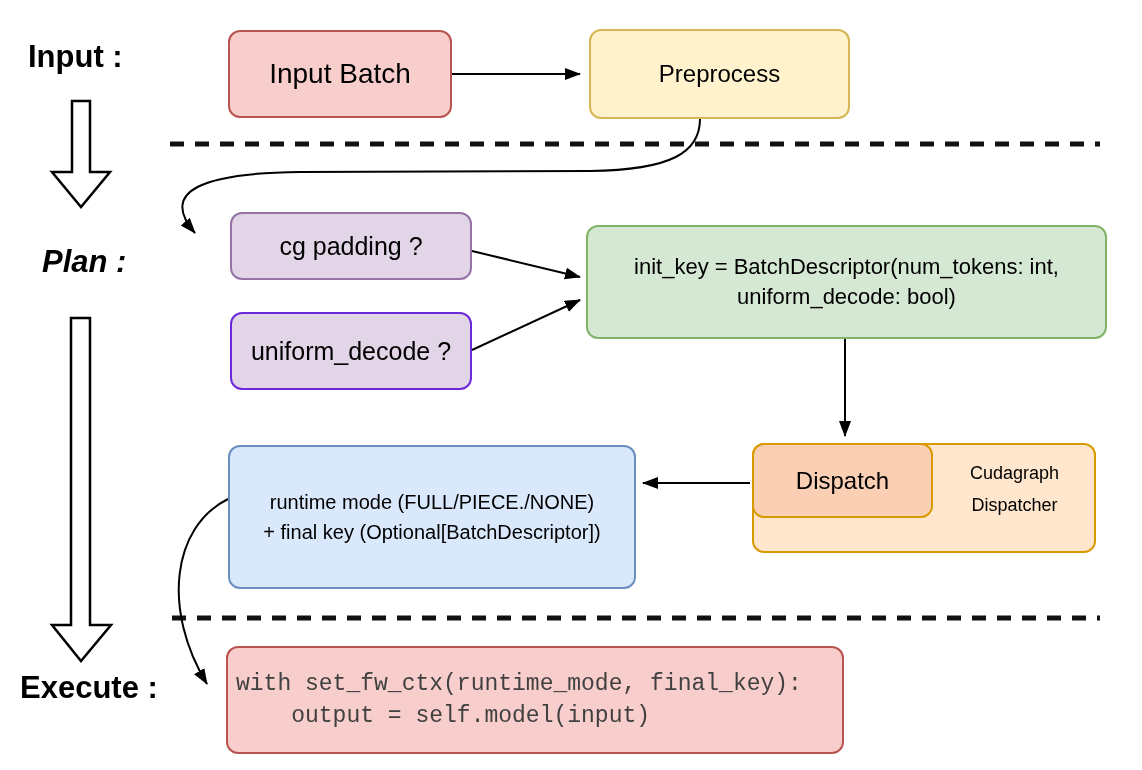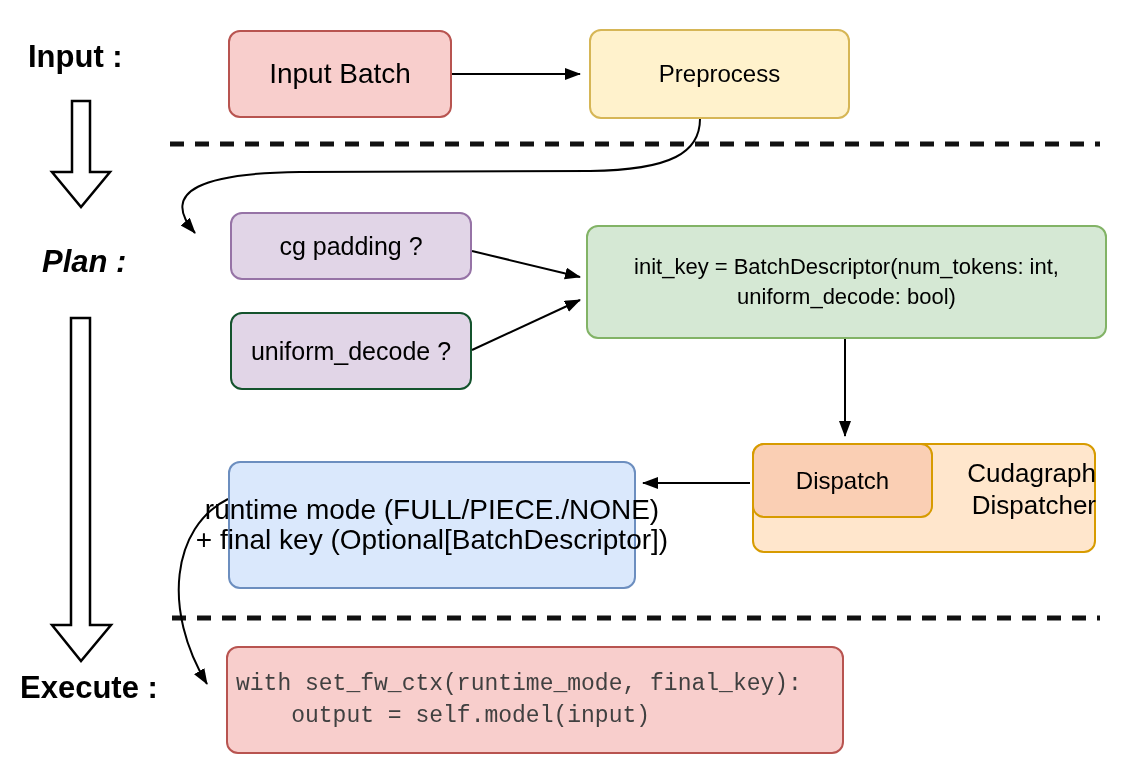--- a/index.html
+++ b/index.html
@@ -24,34 +24,34 @@
   }
   .col { flex-direction:column; }
 
   #input-batch     { left:228px; top:30px;  width:224px; height:88px;
                      background:#F8CECC; border:2px solid #B85450; font-size:28px; }
   #preprocess      { left:589px; top:29px;  width:261px; height:90px;
                      background:#FFF2CC; border:2px solid #D6B656; font-size:24px; }
   #cg-padding      { left:230px; top:212px; width:242px; height:68px;
                      background:#E1D5E7; border:2px solid #9673A6; font-size:25px; }
   #uniform-decode  { left:230px; top:312px; width:242px; height:78px;
-                     background:#E1D5E7; border:2px solid #14532d; font-size:25px; }
+                     background:#E1D5E7; border:2px solid #6d28d9; font-size:25px; }
   #init-key        { left:586px; top:225px; width:521px; height:114px;
                      background:#D5E8D4; border:2px solid #82B366;
                      font-size:22px; line-height:30px; }
-  #runtime-mode    { left:228px; top:461px; width:408px; height:128px;
+  #runtime-mode    { left:228px; top:445px; width:408px; height:144px;
                      background:#DAE8FC; border:2px solid #6C8EBF;
-                     font-size:28px; line-height:30px; }
+                     font-size:20px; line-height:30px; }
   #dispatcher-outer{ left:752px; top:443px; width:344px; height:110px;
                      background:#FFE6CC; border:2px solid #D79B00; }
   #dispatch-inner  { left:752px; top:443px; width:181px; height:75px;
                      background:#FACFB4; border:2px solid #D79B00; font-size:24px;
                      border-radius:12px; }
   #dispatcher-label{ left:933px; top:443px; width:163px; height:92px;
-                     font-size:26px; line-height:32px; border:none; background:transparent;align-items:flex-end; }
+                     font-size:18px; line-height:32px; border:none; background:transparent; }
   #execute-code    { left:226px; top:646px; width:618px; height:108px;
                      background:#F8CECC; border:2px solid #B85450;
                      font-family:Liberation Mono, monospace; font-size:23px;
                      line-height:32px; color:#404040;
                      align-items:flex-start; justify-content:center; padding-left:8px;
                      text-align:left; }
   .code-line { white-space:pre; }
 </style>
 </head>
 <body>

